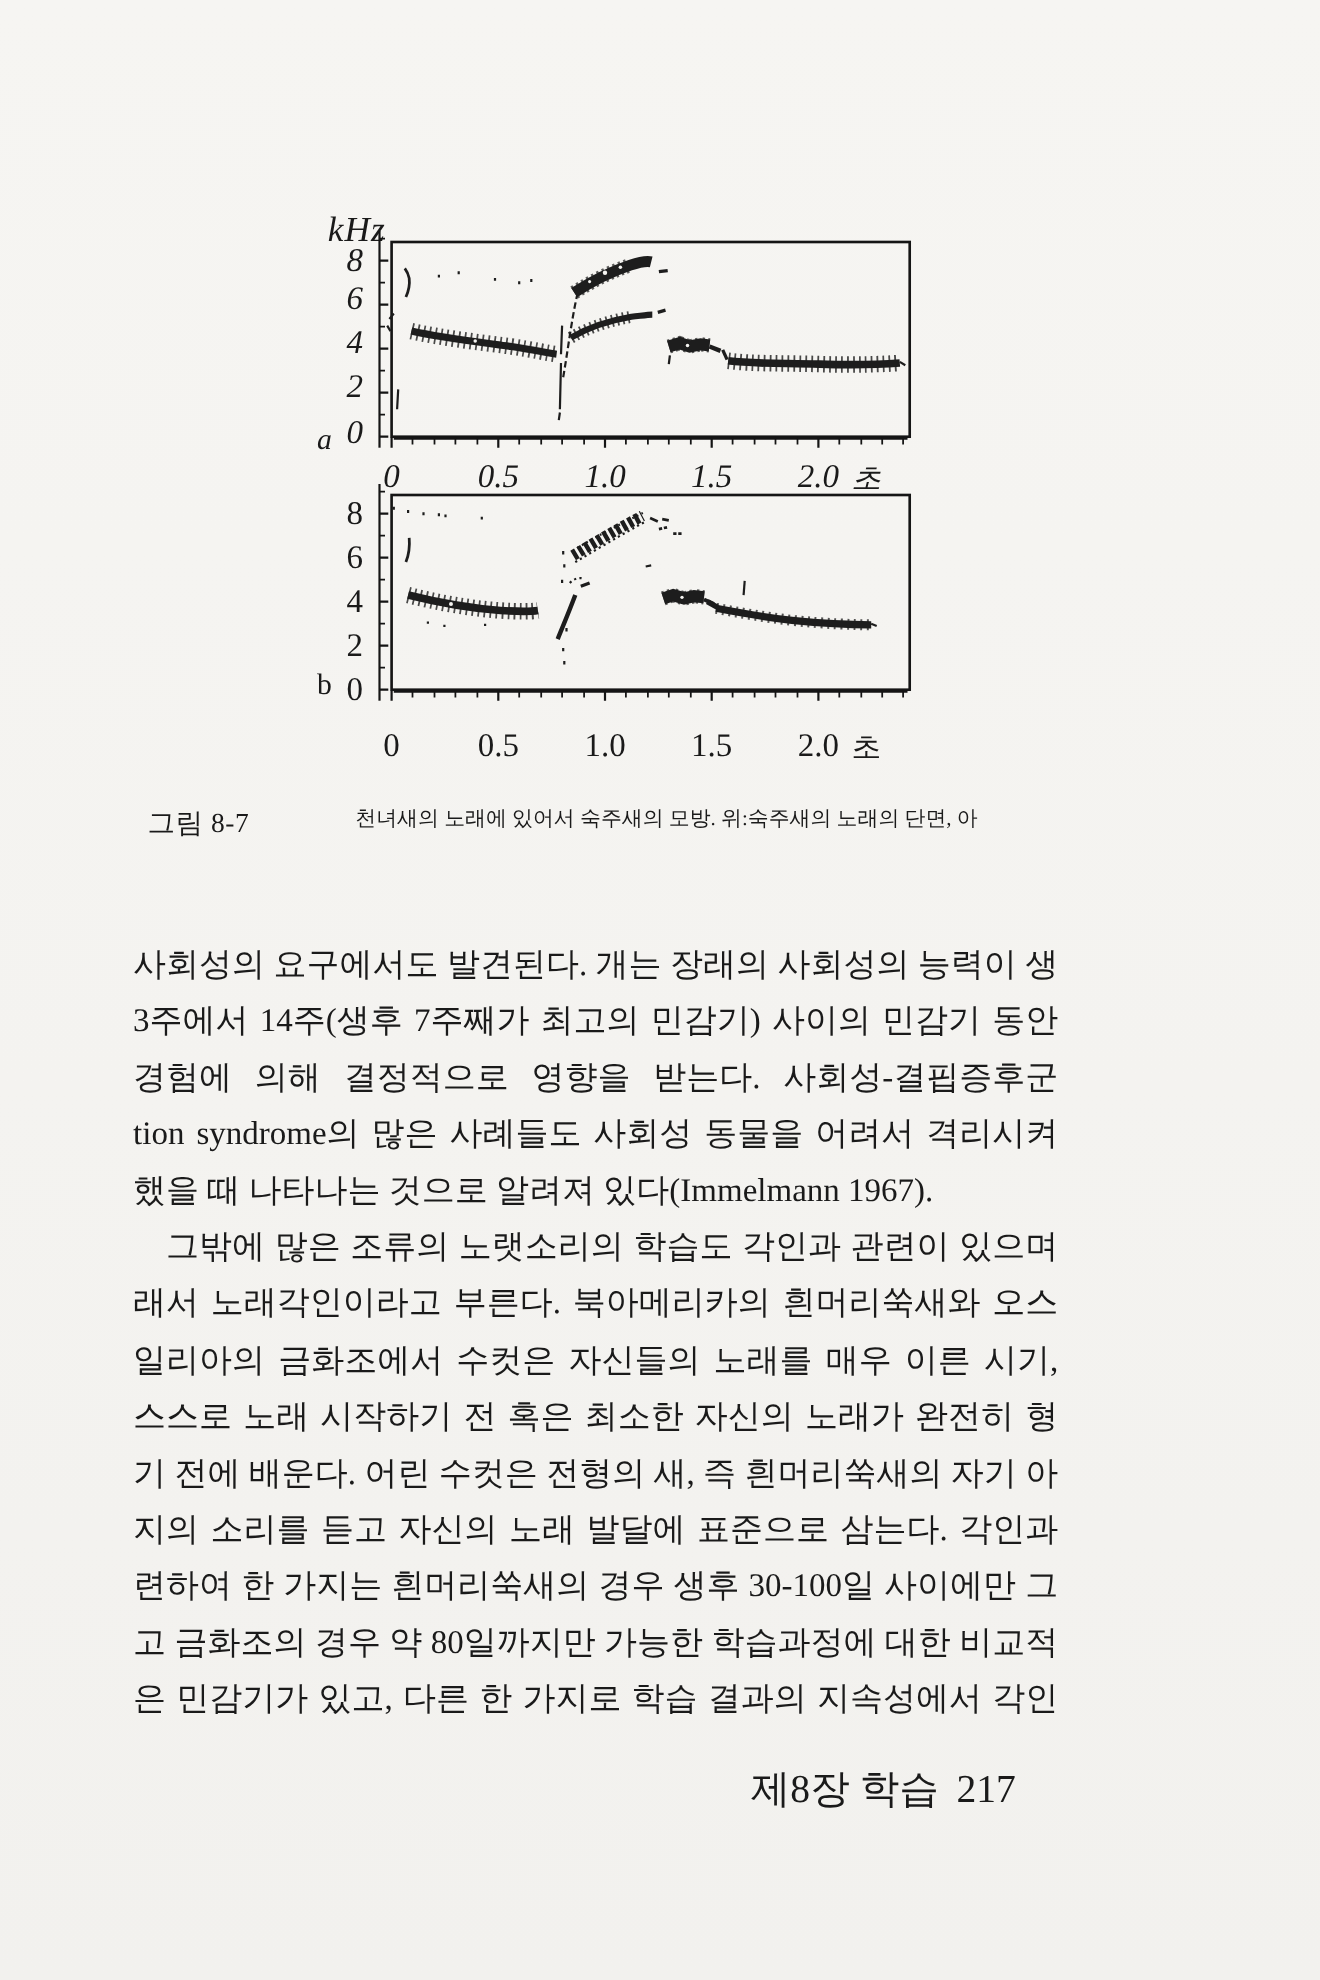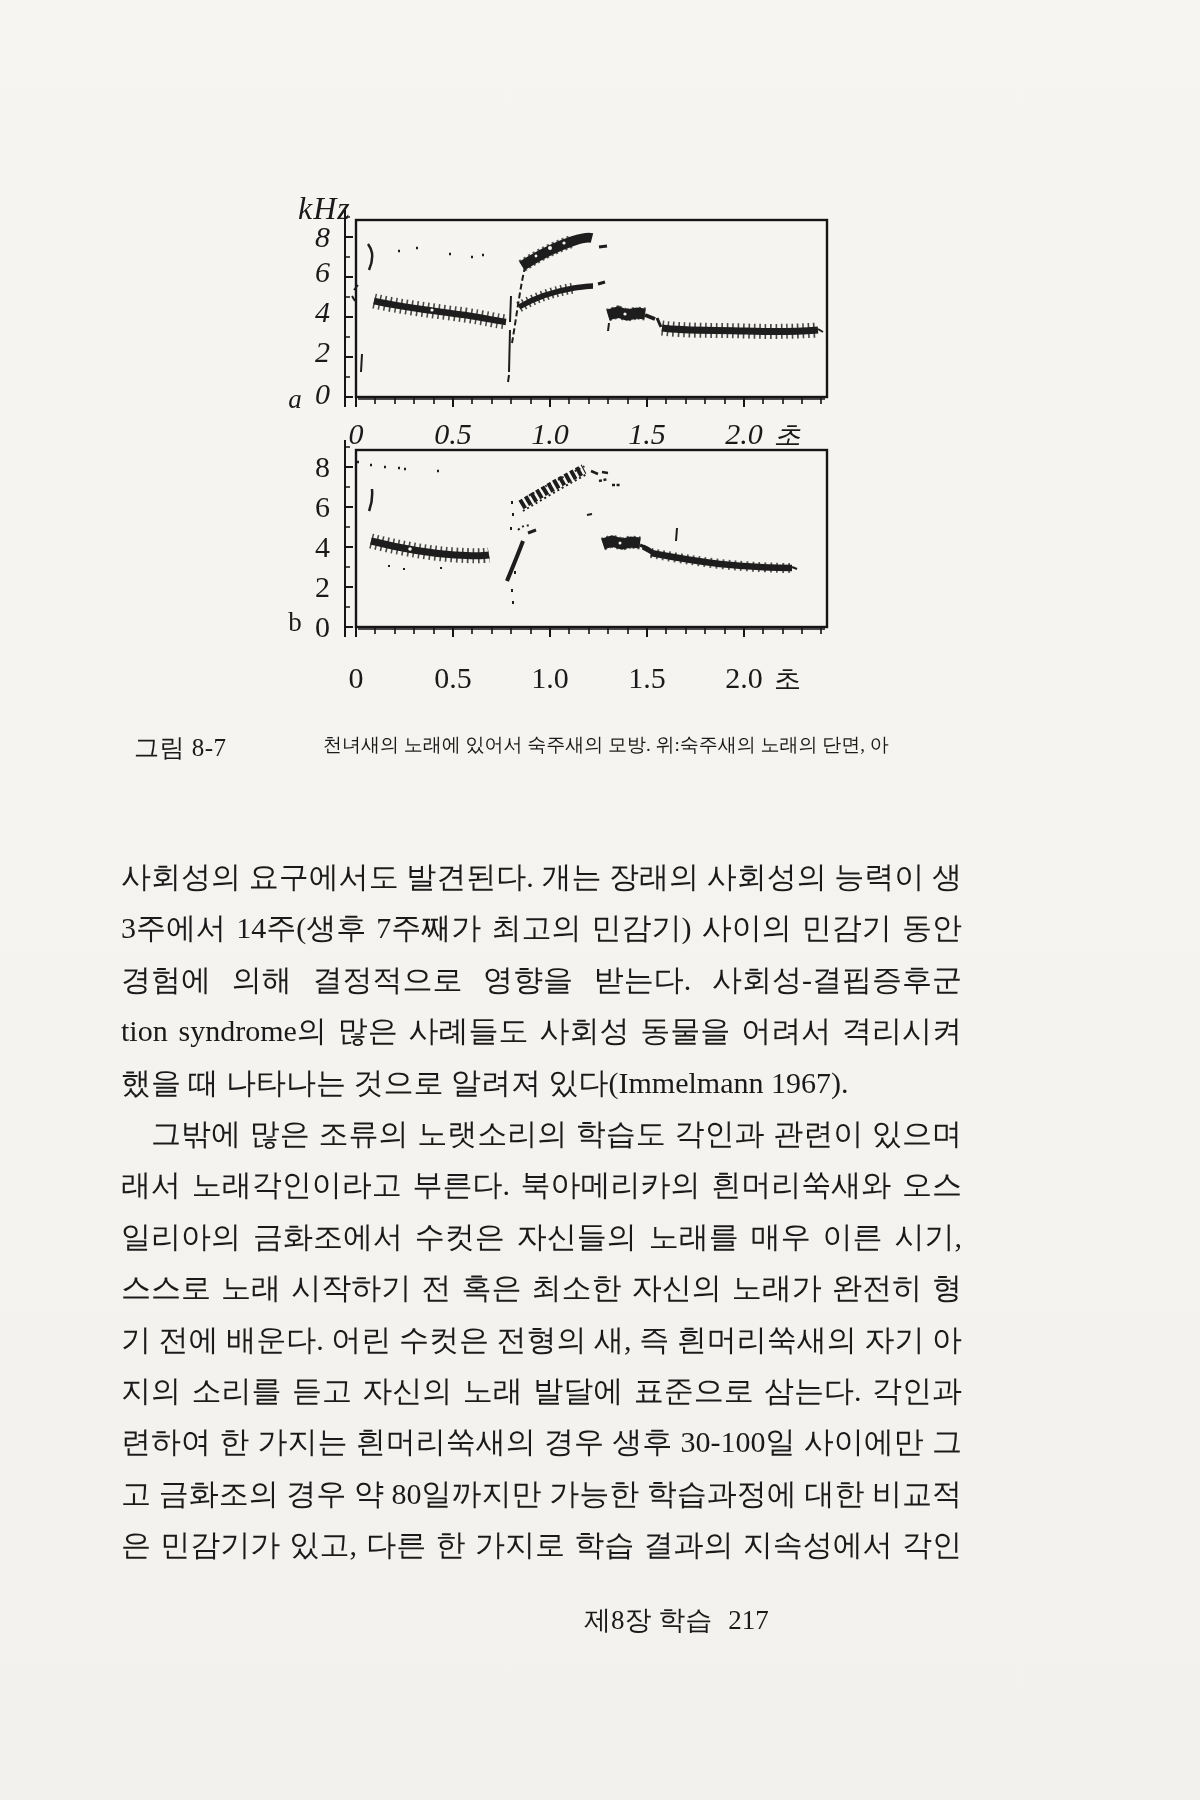--- a/index.html
+++ b/index.html
@@ -61,21 +61,21 @@
   
   #bodytext{position:absolute;left:121px;top:851px;width:841px;}
   .bl{
     font-size:30px;line-height:51.4px;height:51.4px;
     text-align:justify;text-align-last:justify;
     white-space:normal;overflow:hidden;
   }
   .bl.end{text-align-last:left;}
   .bl.ind{text-indent:30px;}
   
-  #footer{position:absolute;left:584px;top:1602px;width:342px;text-align:left;font-size:27px;}
+  #footer{position:absolute;left:632px;top:1602px;width:342px;text-align:center;font-size:36px;}
   #footer .pgnum{margin-left:16px;}
 </style>
 </head>
 <body>
 
 <div id="page">
 
   <div class="chart" id="chartA">
     <div class="khz">kHz</div>
 

